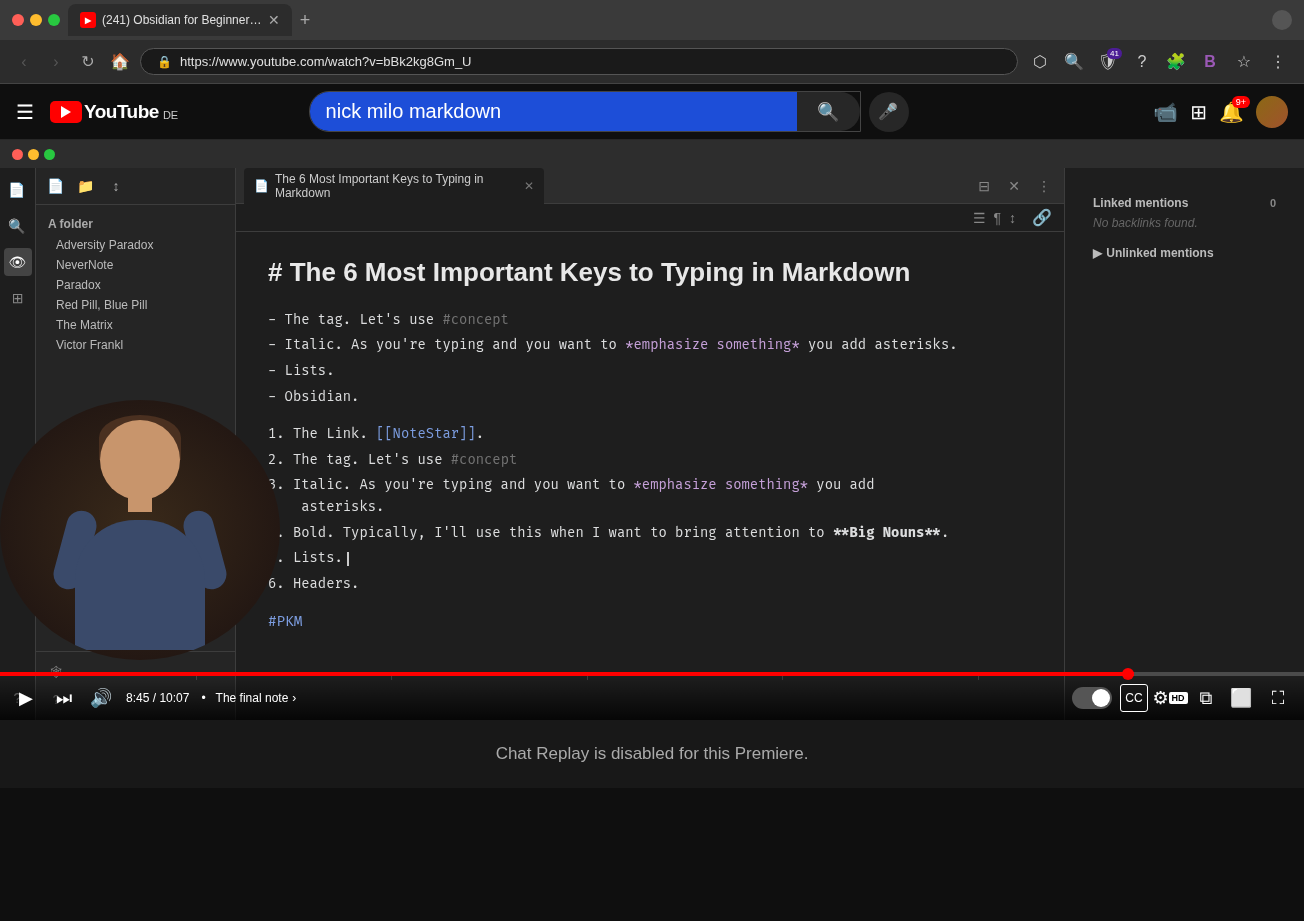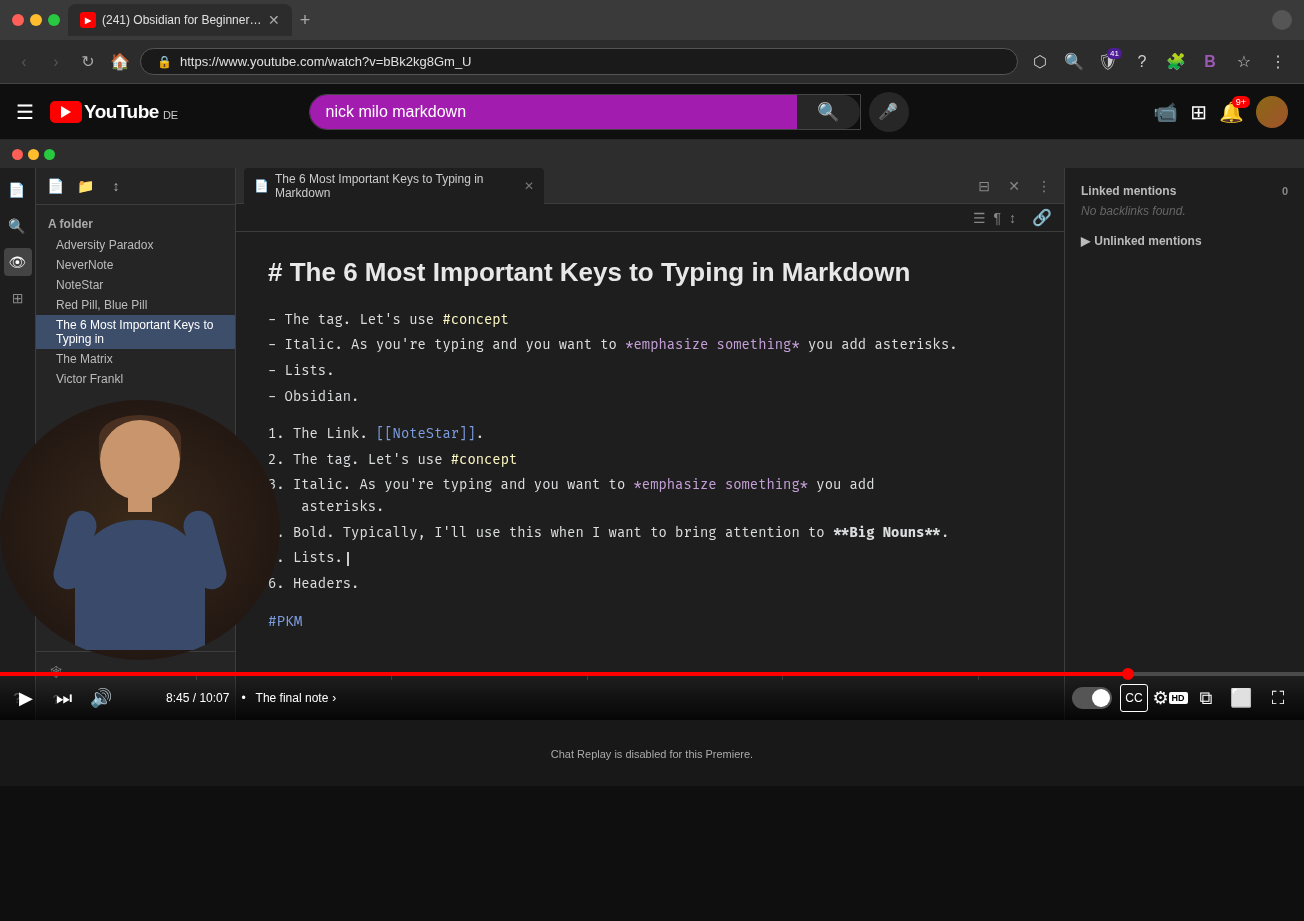--- a/index.html
+++ b/index.html
@@ -131,25 +131,25 @@
     }
     .yt-search-bar {
       display: flex;
       flex: 1;
       border: 1px solid #444;
       border-radius: 20px 0 0 20px;
       overflow: hidden;
     }
     .yt-search-input {
       flex: 1;
-      background: #a21caf;
+      background: #1d4ed8;
       border: none;
       outline: none;
       color: #fff;
-      font-size: 16px;
+      font-size: 20px;
       padding: 8px 16px;
     }
     .yt-search-btn {
       background: #272727;
       border: none;
       color: #fff;
       padding: 0 20px;
       font-size: 18px;
       cursor: pointer;
       border-radius: 0 20px 20px 0;
@@ -360,34 +360,34 @@
       color: #e8e8e8;
       margin-bottom: 20px;
       line-height: 1.3;
       font-family: -apple-system, BlinkMacSystemFont, sans-serif;
     }
     .obs-content-line {
       margin-bottom: 4px;
       font-size: 13.5px;
     }
     .obs-link { color: #7c9de0; text-decoration: none; }
-    .obs-tag { color: #fef9c3; }
+    .obs-tag { color: #737373; }
     .obs-italic { color: #c5a0d8; }
     .obs-bold { font-weight: 700; }
     .obs-list-section { margin-top: 16px; }
     .obs-cursor { display: inline-block; width: 2px; height: 14px; background: #ccc; vertical-align: middle; animation: blink 1s infinite; }
     @keyframes blink { 0%, 50% { opacity: 1; } 51%, 100% { opacity: 0; } }
     .obs-hash-tag { color: #7c9de0; }
 
     
     .obs-right-panel {
       width: 240px;
       background: #1e1e1e;
       border-left: 1px solid #3d3d3d;
-      padding: 16px;
+      padding: 28px;
       font-size: 12px;
       color: #aaa;
     }
     .obs-right-section {
       margin-bottom: 16px;
     }
     .obs-right-title {
       font-size: 12px;
       color: #bbb;
       font-weight: 600;
@@ -515,21 +515,20 @@
       color: #fff;
       font-size: 18px;
       cursor: pointer;
       width: 28px; height: 28px;
       display: flex; align-items: center; justify-content: center;
     }
     .vc-time {
       color: #fff;
       font-size: 12px;
       white-space: nowrap;
-      margin-left: 40px;
     }
     .vc-chapter {
       color: #fff;
       font-size: 12px;
       display: flex;
       align-items: center;
       gap: 4px;
     }
     .vc-spacer { flex: 1; }
     .vc-right-controls {
@@ -562,21 +561,21 @@
 
     
     .chat-replay {
       background: #181818;
       margin: 0;
       padding: 24px;
       text-align: center;
     }
     .chat-replay-text {
       color: #aaa;
-      font-size: 11px;
+      font-size: 17px;
     }
 
     
     .progress-segment {
       position: absolute;
       height: 100%;
       background: rgba(255,255,255,0.15);
       width: 1px;
     }
 
@@ -681,23 +680,22 @@
       <div class="obs-sidebar">
         <div class="obs-sidebar-toolbar">
           <div class="obs-sidebar-icon">📄</div>
           <div class="obs-sidebar-icon">📁</div>
           <div class="obs-sidebar-icon">↕</div>
         </div>
         <div class="obs-file-tree">
           <div class="obs-folder-label">A folder</div>
           <div class="obs-file-item">Adversity Paradox</div>
           <div class="obs-file-item">NeverNote</div>
-          <div class="obs-file-item">NoteStar</div>
+          <div class="obs-file-item">Paradox</div>
           <div class="obs-file-item">Red Pill, Blue Pill</div>
-          <div class="obs-file-item active">The 6 Most Important Keys to Typing in</div>
           <div class="obs-file-item">The Matrix</div>
           <div class="obs-file-item">Victor Frankl</div>
         </div>
         <div class="obs-sidebar-bottom">
           <div class="obs-sidebar-icon" style="color:#888; font-size:12px;">🕸</div>
           <div class="obs-sidebar-icon" style="color:#888; font-size:12px;">?</div>
         </div>
       </div>
 
       <div class="obs-editor-area">

